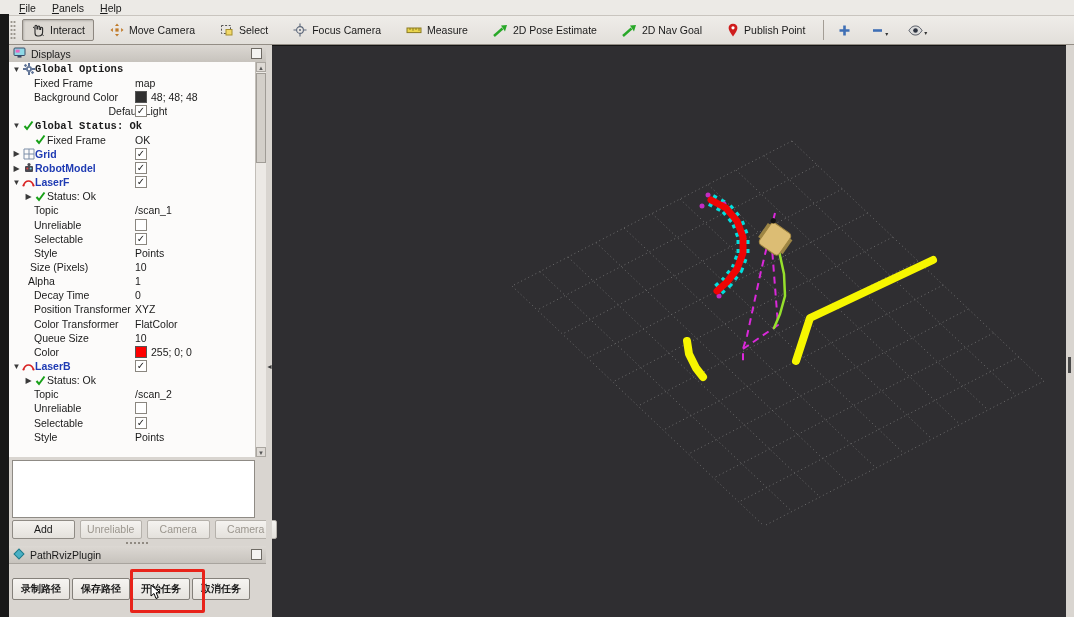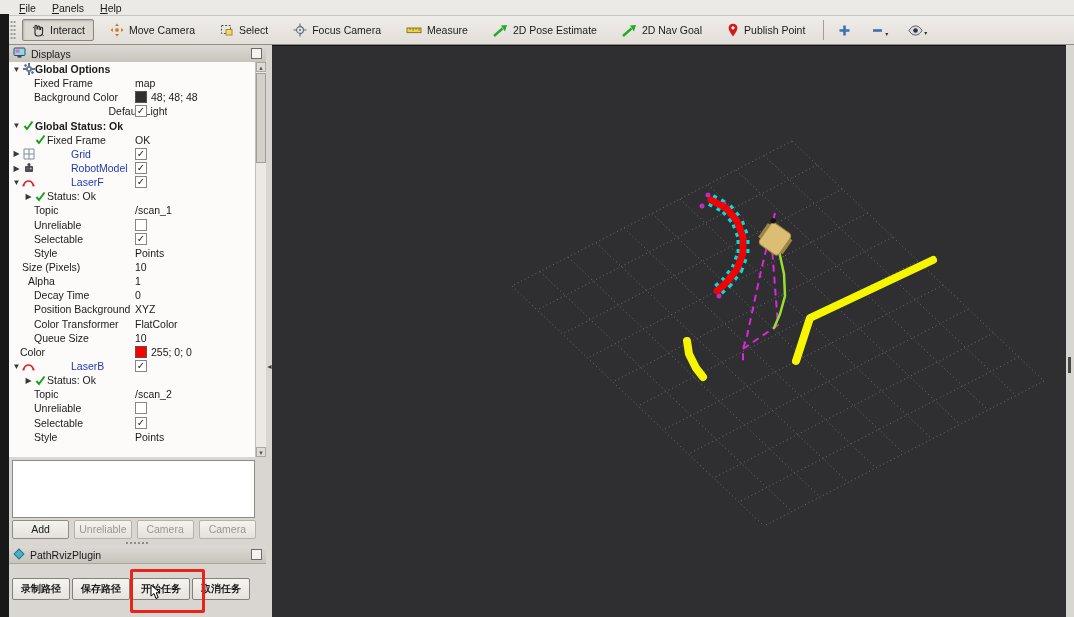--- a/index.html
+++ b/index.html
@@ -25,31 +25,31 @@
   
   #displays-panel{position:absolute;left:9px;top:45px;width:257px;height:495px;background:#d9d5d0;z-index:3;}
   .panel-header{height:17px;background:linear-gradient(#dcd8d3,#c7c3bd);border-bottom:1px solid #a8a49e;display:flex;align-items:center;padding:0 4px;gap:5px;}
   .panel-header .title{flex:1;}
   .float-btn{width:9px;height:9px;border:1px solid #6e6a64;background:#f4f3f1;}
   #tree{position:absolute;left:0;top:17px;width:247px;height:395px;background:#fcfbfa;border-right:1px solid #b5b1ab;overflow:hidden;}
   .trow{height:14.15px;display:flex;align-items:center;box-sizing:border-box;}
   .trow .exp{width:11px;text-align:center;font-size:8px;color:#3a3a3a;flex:none;}
   .trow .ticon{width:13px;flex:none;display:flex;justify-content:center;}
   .trow .tlabel{white-space:nowrap;overflow:hidden;}
-  .trow .tlabel.cat{font-weight:bold;}
-  .trow .tlabel.blue{color:#1f3bb3;font-weight:normal;margin-left:36px;}
+  .trow .tlabel.cat{font-weight:bold;font-family:Liberation Mono, monospace;}
+  .trow .tlabel.blue{color:#1f3bb3;font-weight:bold;}
   .trow .tvalue{position:absolute;left:126px;display:flex;align-items:center;gap:4px;white-space:nowrap;}
   .swatch{width:10px;height:10px;border:1px solid #555;display:inline-block;}
   .checkbox{width:10px;height:10px;border:1px solid #8a867f;background:#fff;font-size:10px;line-height:9px;text-align:center;color:#222;font-weight:bold;}
   
   #tree-scroll{position:absolute;right:0;top:17px;width:10px;height:395px;background:#ece9e5;border-left:1px solid #c2beb8;}
   #tree-scroll .arr{position:absolute;left:0;width:10px;height:10px;font-size:6px;text-align:center;line-height:10px;color:#555;background:#dedad5;border:1px solid #aaa6a0;box-sizing:border-box;}
   #tree-scroll .thumb{position:absolute;left:0;top:11px;width:10px;height:90px;background:#d3cfc9;border:1px solid #a09c96;box-sizing:border-box;}
   #desc-box{position:absolute;left:3px;top:415px;width:241px;height:56px;background:#fff;border:1px solid #8f8b85;}
-  #display-buttons{position:absolute;left:3px;top:475px;width:244px;display:flex;gap:5px;}
+  #display-buttons{position:absolute;left:3px;top:475px;width:265px;display:flex;gap:5px;}
   .pbtn{flex:1;height:17px;background:linear-gradient(#f5f3f0,#e4e1dc);border:1px solid #8f8b85;border-radius:2px;font-size:10.5px;text-align:center;line-height:16px;}
   .pbtn.disabled{color:#9b968e;border-color:#b5b1ab;}
   #h-splitter{position:absolute;left:9px;top:540px;width:257px;height:6px;background:#d9d5d0;z-index:3;}
   #h-splitter .dots{position:absolute;left:116px;top:2px;width:24px;height:2px;background-image:radial-gradient(circle,#908a82 .8px,transparent 1px);background-size:4px 2px;}
   
   #path-panel{position:absolute;left:9px;top:546px;width:257px;height:71px;background:#d9d5d0;z-index:3;}
   #path-buttons{position:absolute;left:3px;top:32px;width:250px;display:flex;gap:2px;}
   .cbtn{width:56px;height:20px;background:linear-gradient(#f6f4f1,#e6e3de);border:1px solid #84807a;border-radius:2px;font-size:10px;font-weight:bold;text-align:center;line-height:19px;overflow:hidden;}
   
   #v-splitter{position:absolute;left:266px;top:45px;width:6px;height:572px;background:#d9d5d0;z-index:3;}
@@ -339,21 +339,21 @@
           <span class="checkbox">✓</span>
         </span>
       </div>
       <div class="trow" style="padding-left: 14px; position: relative;">
         <span class="exp"></span>
         <span class="tlabel">Style</span>
         <span class="tvalue">
           <span>Points</span>
         </span>
       </div>
-      <div class="trow" style="padding-left: 2px; position: relative;">
+      <div class="trow" style="padding-left: 10px; position: relative;">
         <span class="exp"></span>
         <span class="tlabel">Size (Pixels)</span>
         <span class="tvalue">
           <span>10</span>
         </span>
       </div>
       <div class="trow" style="padding-left: 8px; position: relative;">
         <span class="exp"></span>
         <span class="tlabel">Alpha</span>
         <span class="tvalue">
@@ -362,40 +362,40 @@
       </div>
       <div class="trow" style="padding-left: 14px; position: relative;">
         <span class="exp"></span>
         <span class="tlabel">Decay Time</span>
         <span class="tvalue">
           <span>0</span>
         </span>
       </div>
       <div class="trow" style="padding-left: 14px; position: relative;">
         <span class="exp"></span>
-        <span class="tlabel">Position Background</span>
+        <span class="tlabel">Position Transformer</span>
         <span class="tvalue">
           <span>XYZ</span>
         </span>
       </div>
       <div class="trow" style="padding-left: 14px; position: relative;">
         <span class="exp"></span>
         <span class="tlabel">Color Transformer</span>
         <span class="tvalue">
           <span>FlatColor</span>
         </span>
       </div>
       <div class="trow" style="padding-left: 14px; position: relative;">
         <span class="exp"></span>
         <span class="tlabel">Queue Size</span>
         <span class="tvalue">
           <span>10</span>
         </span>
       </div>
-      <div class="trow" style="position: relative;">
+      <div class="trow" style="padding-left: 14px; position: relative;">
         <span class="exp"></span>
         <span class="tlabel">Color</span>
         <span class="tvalue">
           <span class="swatch" style="background: rgb(253, 0, 0);"></span>
           <span>255; 0; 0</span>
         </span>
       </div>
       <div class="trow" style="padding-left: 2px; position: relative;">
         <span class="exp">▼</span>
         <span class="ticon">

